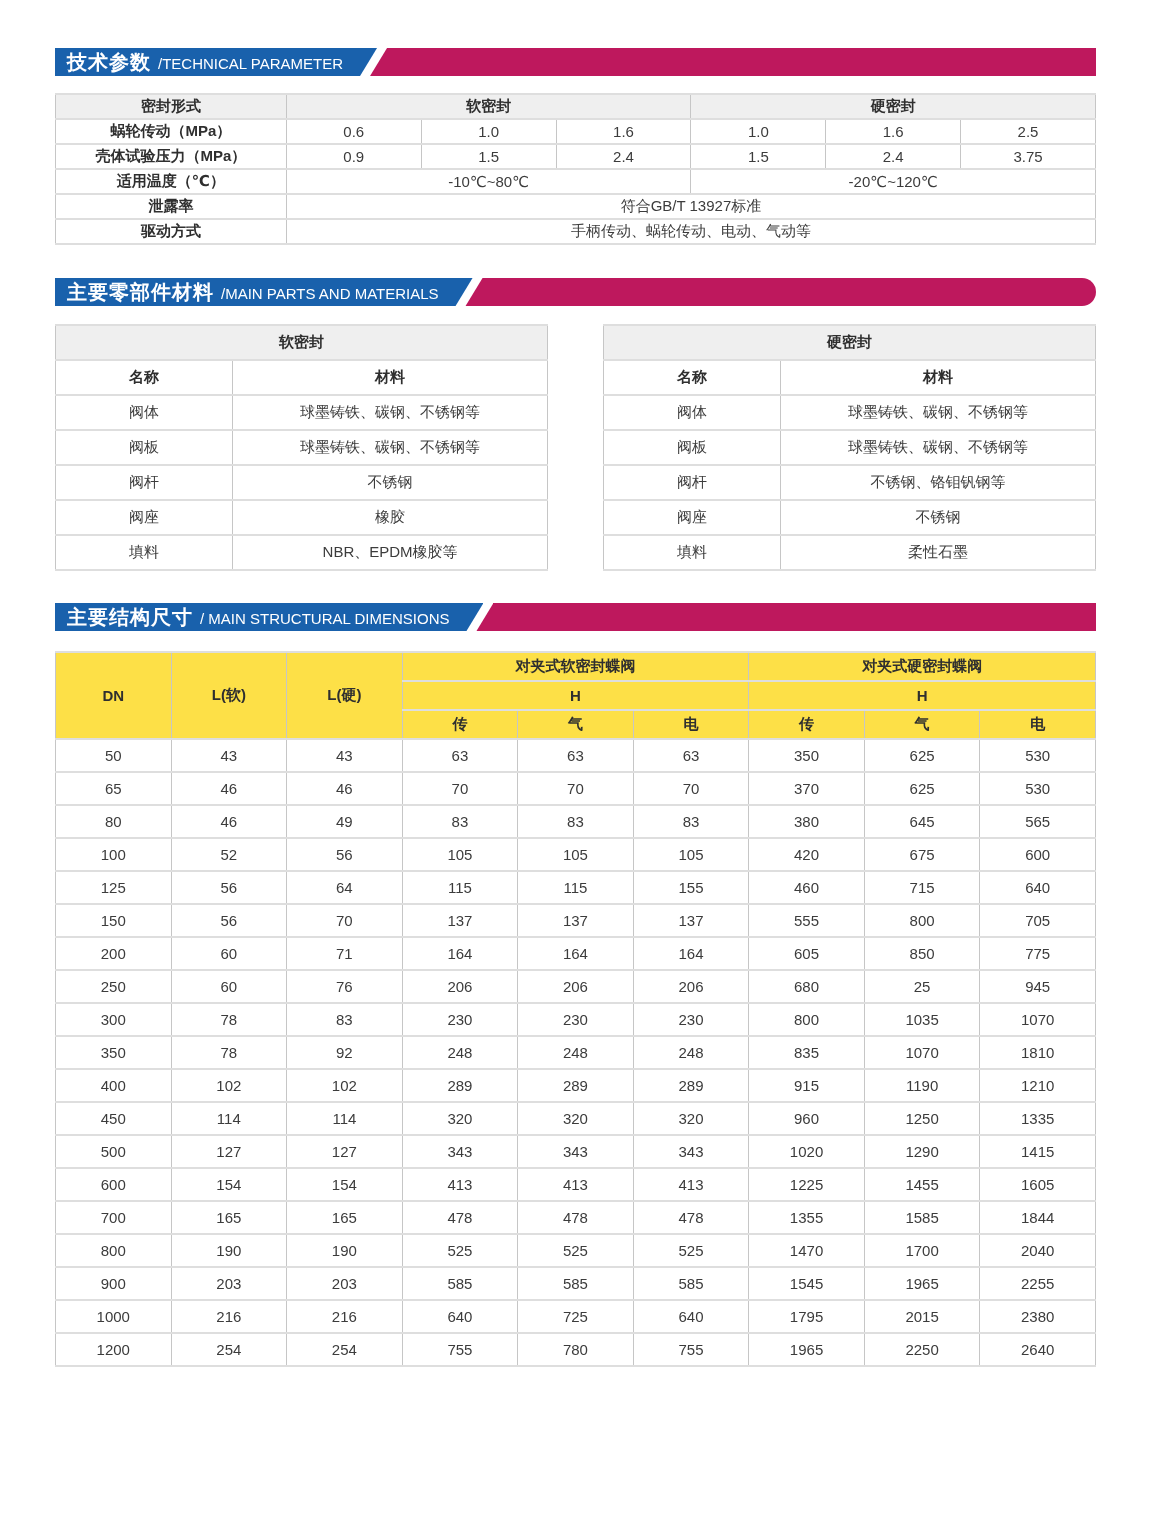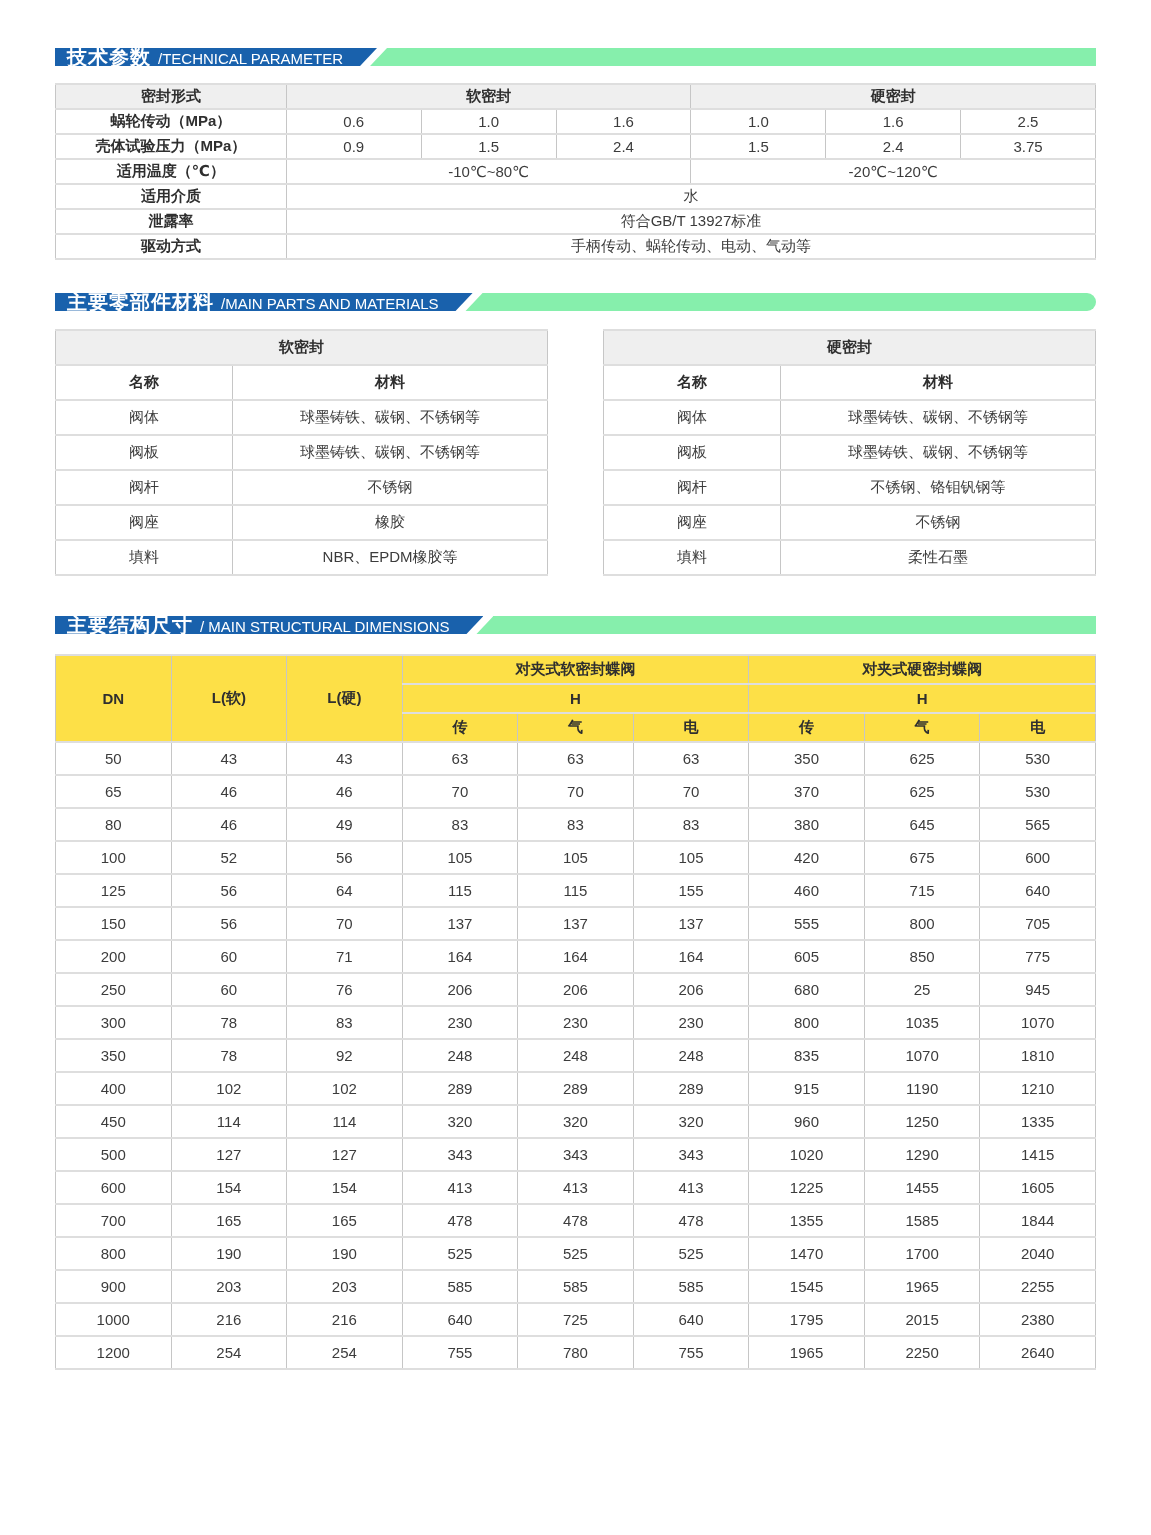--- a/index.html
+++ b/index.html
@@ -6,21 +6,21 @@
   html,body { background:#fff; }
   body {
     width:1151px; height:1535px;
     font-family:"Liberation Sans","DejaVu Sans",sans-serif;
     color:#333;
   }
   .page { width:1151px; height:1535px; overflow:hidden; }
   .content { width:1041px; margin:48px 0 0 55px; }
 
   
-  .section-header { position:relative; height:18px; background:#86efac; }
+  .section-header { position:relative; height:28px; background:#be185d; }
   .banner-outer {
     position:absolute; left:0; top:0; height:100%;
     background:#ffffff; padding-right:10px;
     clip-path:polygon(0 0,100% 0,calc(100% - 17px) 100%,0 100%);
   }
   .banner {
     height:100%; background:#1961ac; color:#fff;
     display:flex; align-items:center; gap:7px;
     padding:0 34px 0 12px; white-space:nowrap;
     clip-path:polygon(0 0,100% 0,calc(100% - 17px) 100%,0 100%);
@@ -48,21 +48,21 @@
   .materials-wrap { display:flex; justify-content:space-between; margin-top:18px; }
   .mat-table { width:493px; }
   .mat-table th, .mat-table td { height:35px; }
 
   
   .dim-table { margin-top:20px; }
   .dim-table thead th { height:29px; background:#fde047; }
   .dim-table tbody td { height:33px; }
 
   .mt-header2 { margin-top:33px;border-radius:15px; }
-  .mt-header3 { margin-top:40px; }
+  .mt-header3 { margin-top:32px; }
 </style>
 </head>
 <body>
 
 <div class="page">
   <div class="content">
 
     <div class="section-header">
       <div class="banner-outer">
         <div class="banner">
@@ -106,24 +106,20 @@
             <td>1.5</td>
             <td>2.4</td>
             <td>1.5</td>
             <td>2.4</td>
             <td>3.75</td>
           </tr>
         <tr class="js-after-repeat">
           <th>适用温度（℃）</th>
           <td colspan="3">-10℃~80℃</td>
           <td colspan="3">-20℃~120℃</td>
-        </tr>
-        <tr>
-          <th>适用介质</th>
-          <td colspan="6">水</td>
         </tr>
         <tr>
           <th>泄露率</th>
           <td colspan="6">符合GB/T 13927标准</td>
         </tr>
         <tr>
           <th>驱动方式</th>
           <td colspan="6">手柄传动、蜗轮传动、电动、气动等</td>
         </tr>
       </tbody>

